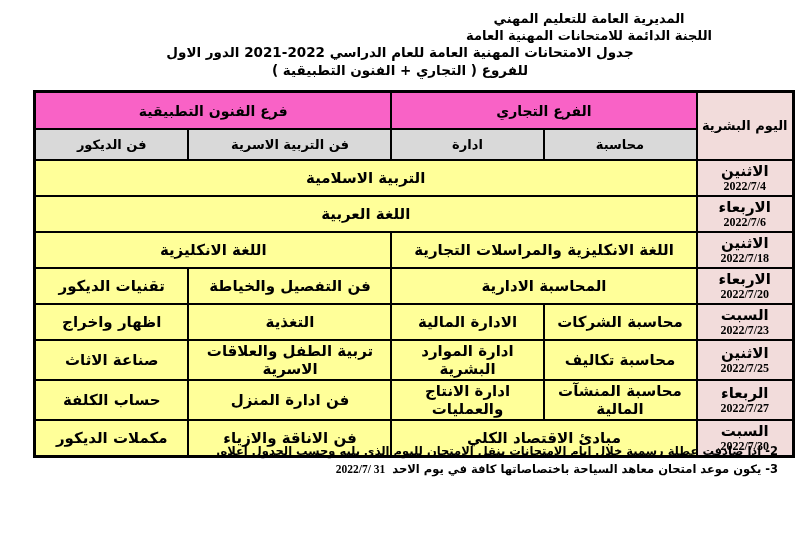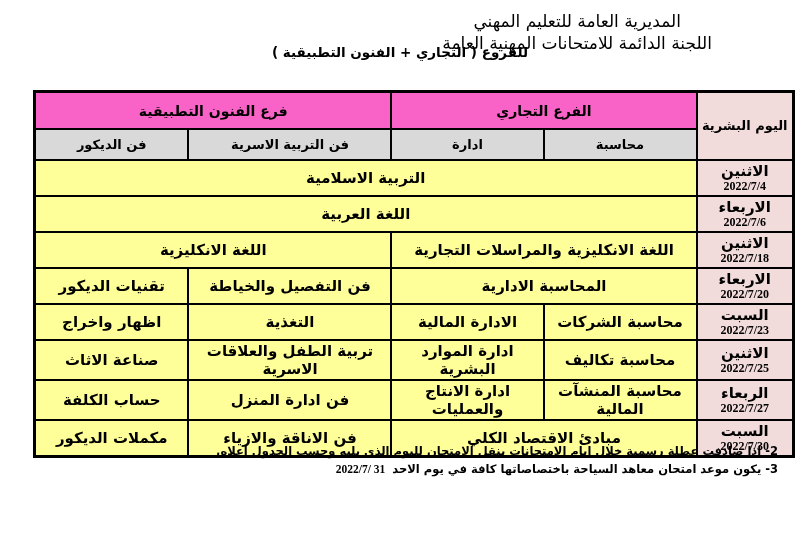--- a/index.html
+++ b/index.html
@@ -11,22 +11,22 @@
     color: #000;
     font-family: "DejaVu Sans", sans-serif;
     direction: rtl;
     overflow: hidden;
   }
   .org-block {
     position: absolute;
     top: 10px;
     right: 88px;
     text-align: center;
-    font-weight: normal;
-    font-size: 17px;
+    font-weight: bold;
+    font-size: 13px;
     line-height: 1.32;
   }
   .title-block {
     position: absolute;
     top: 44px;
     left: 0;
     right: 0;
     text-align: center;
     font-weight: bold;
     font-size: 13.5px;
@@ -111,20 +111,21 @@
 <body>
 
 <div class="page">
 
   <div class="org-block">
     <div>المديرية العامة للتعليم المهني</div>
     <div>اللجنة الدائمة للامتحانات المهنية العامة</div>
   </div>
 
   <div class="title-block">
+    <div>جدول الامتحانات المهنية العامة للعام الدراسي 2022-2021 الدور الاول</div>
     <div>للفروع ( التجاري + الفنون التطبيقية )</div>
   </div>
 
   <table class="schedule">
     <colgroup>
       <col style="width:97px">
       <col style="width:153px">
       <col style="width:152px">
       <col style="width:203px">
       <col style="width:154px">

